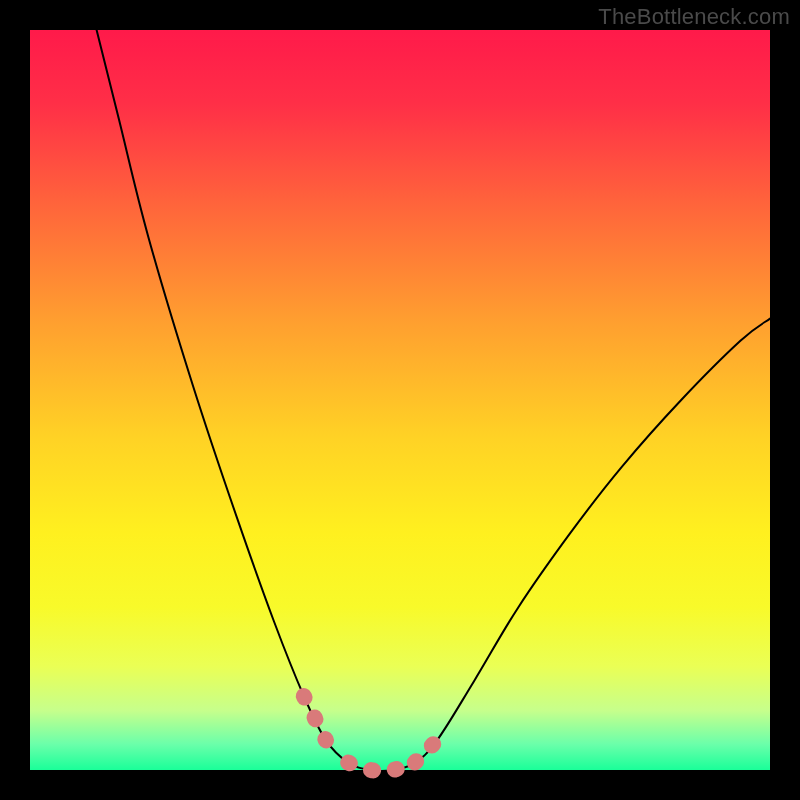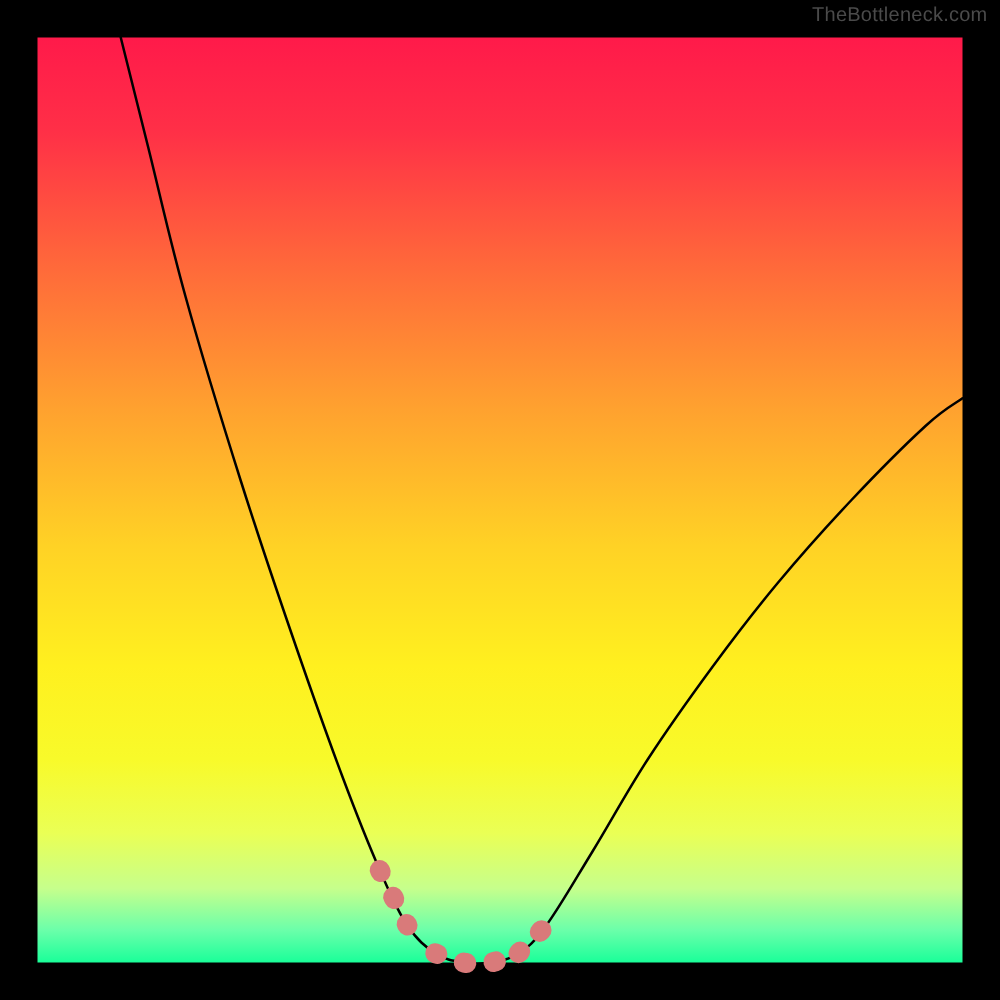--- a/index.html
+++ b/index.html
@@ -17,21 +17,21 @@
     left: 0;
     width: 800px;
     height: 800px;
     background: #000;
   }
   .watermark {
     position: absolute;
     top: 4px;
     right: 10px;
     color: #4a4a4a;
-    font-size: 16px;
+    font-size: 22px;
     font-weight: 500;
     letter-spacing: 0.2px;
     z-index: 10;
     margin-left: 19px;
   }
   svg {
     position: absolute;
     top: 0;
     left: 0;
   }

